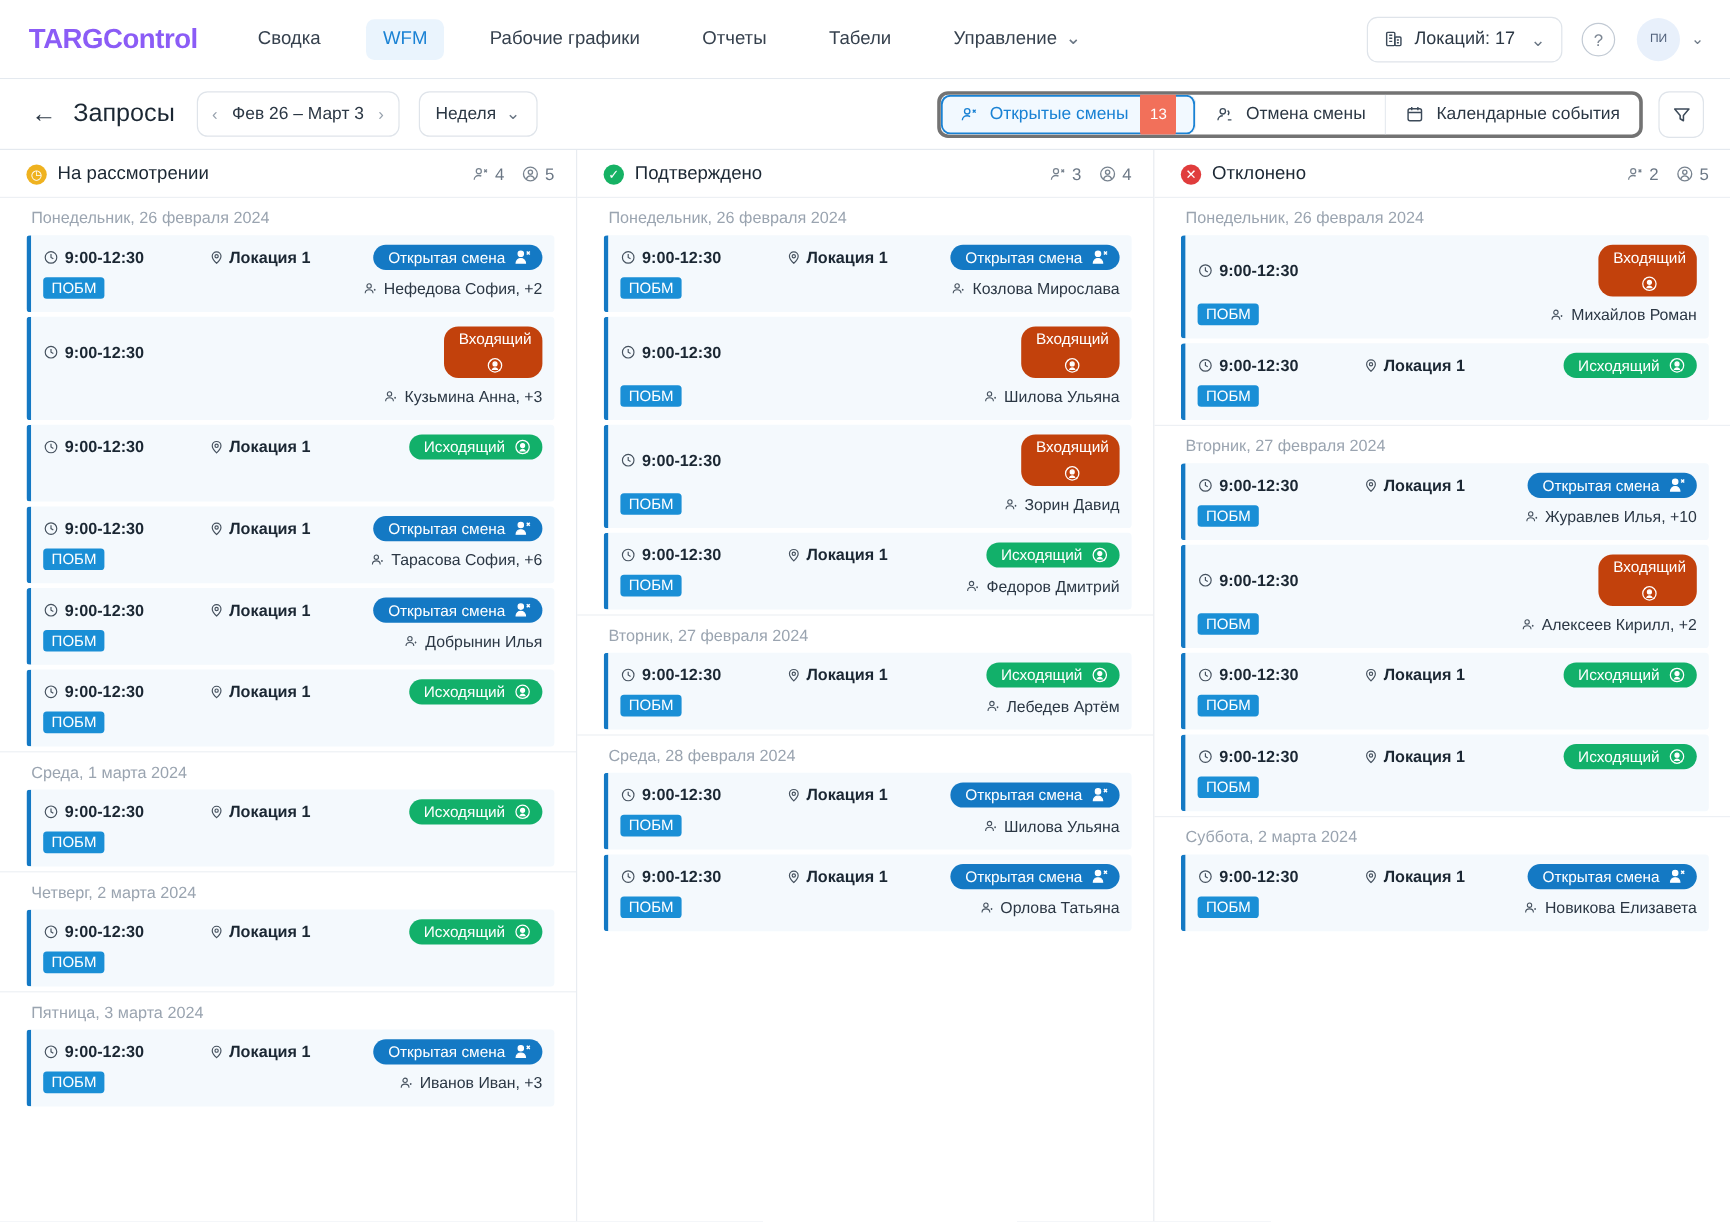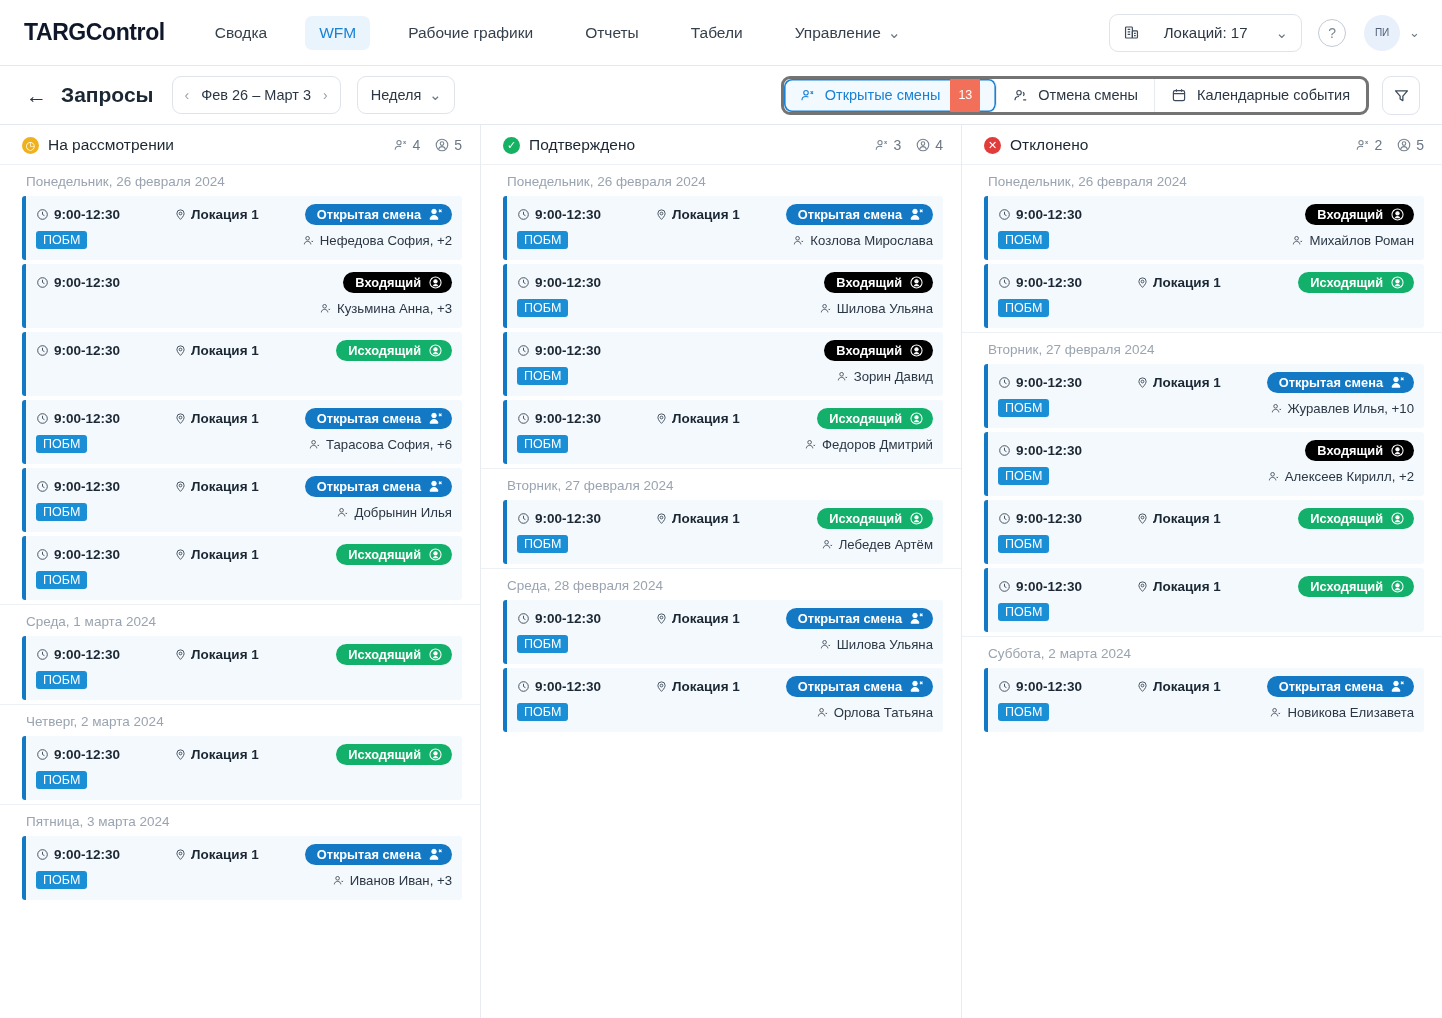--- a/index.html
+++ b/index.html
@@ -20,32 +20,32 @@
   
   .topnav {
     height: 66px;
     display: flex; align-items: center;
     padding: 0 22px 0 24px;
     background: #fff;
     border-bottom: 1px solid #e4e9ef;
   }
   .brand {
     font-size: 23px; font-weight: bold; letter-spacing: -0.4px;
-    color: #0f172a; margin-right: 36px; white-space: nowrap;
+    color: #8b5cf6; margin-right: 36px; white-space: nowrap;
   }
   .navlinks { display: flex; align-items: center; gap: 24px; }
   .navlink {
     font-size: 15.5px; color: #36414e; padding: 8px 14px;
     border-radius: 7px; white-space: nowrap; cursor: pointer;
   }
   .navlink.active { color: #1a82d4; background: #eaf4fd; font-weight: normal; }
   .navlink .caret { display:inline-block; margin-left: 7px; color:#6b7785; }
   .spacer { flex: 1 1 auto; }
   .loc-select {
-    display: flex; align-items: center; gap: 24px;
+    display: flex; align-items: center; gap: 9px;
     height: 38px; padding: 0 13px;
     border: 1px solid #dfe4ea; border-radius: 9px;
     font-size: 15px; color: #2b3744; background:#fff; cursor: pointer;
     white-space: nowrap;
   }
   .loc-select .caret { color:#6b7785; margin-left: 4px; }
   .help-btn {
     width: 28px; height: 28px; border-radius: 50%;
     border: 1.4px solid #c2cad4; color: #7c8693;
     font-size: 14px; display:flex; align-items:center; justify-content:center;
@@ -59,21 +59,21 @@
   }
   .avatar-wrap .caret { color:#6b7785; font-size: 13px; }
 
   
   .subbar {
     height: 59px; display: flex; align-items: center;
     padding: 0 22px 0 26px; background:#fff;
     border-bottom: 1px solid #e4e9ef;
   }
   .back-arrow { font-size: 21px; color:#2b3744; margin-right: 14px; cursor:pointer; line-height:1; }
-  .page-title { font-size: 21px; font-weight: bold; color:#1b2733; margin-right: 18px; }
+  .page-title { font-size: 21px; font-weight: normal; color:#1b2733; margin-right: 18px; }
   .daterange {
     display:flex; align-items:center; gap: 12px;
     height: 38px; padding: 0 12px;
     border: 1px solid #dfe4ea; border-radius: 9px;
     font-size: 14.5px; color:#2b3744; background:#fff; cursor:pointer;
   }
   .daterange .nav-chev { color:#97a1ad; font-size: 14px; }
   .granularity {
     display:flex; align-items:center; gap: 8px;
     height: 38px; padding: 0 13px; margin-left: 16px;
@@ -155,25 +155,25 @@
     font-size: 13.5px; font-weight: bold; color:#1b2733;
     margin-left: 12px; white-space:nowrap;
   }
   .tag {
     display:inline-flex; align-items:center;
     background:#1a8fd6; color:#fff; font-size: 12.5px;
     padding: 2px 7px; border-radius: 3px; white-space:nowrap;
   }
   .pill {
     margin-left:auto; display:inline-flex; align-items:center; gap:7px;
-    font-size: 12.8px; color:#fff; font-weight: bold;
+    font-size: 12.8px; color:#fff; font-weight: normal;
     border-radius: 12px; padding: 3px 9px 3px 12px; white-space:nowrap;
   }
   .pill.open  { background:#1479c4; }
-  .pill.in    { background:#000000; }
+  .pill.in    { background:#c2410c;flex-direction:column; }
   .pill.out   { background:#12b06a; }
   .assignee {
     margin-left:auto; display:flex; align-items:center; gap:5px;
     font-size: 13.2px; color:#2b3744; white-space:nowrap;
   }
   .icn { display:inline-flex; align-items:center; justify-content:center; flex:none; }
   svg { display:block; }
 </style>
 </head>
 <body>

